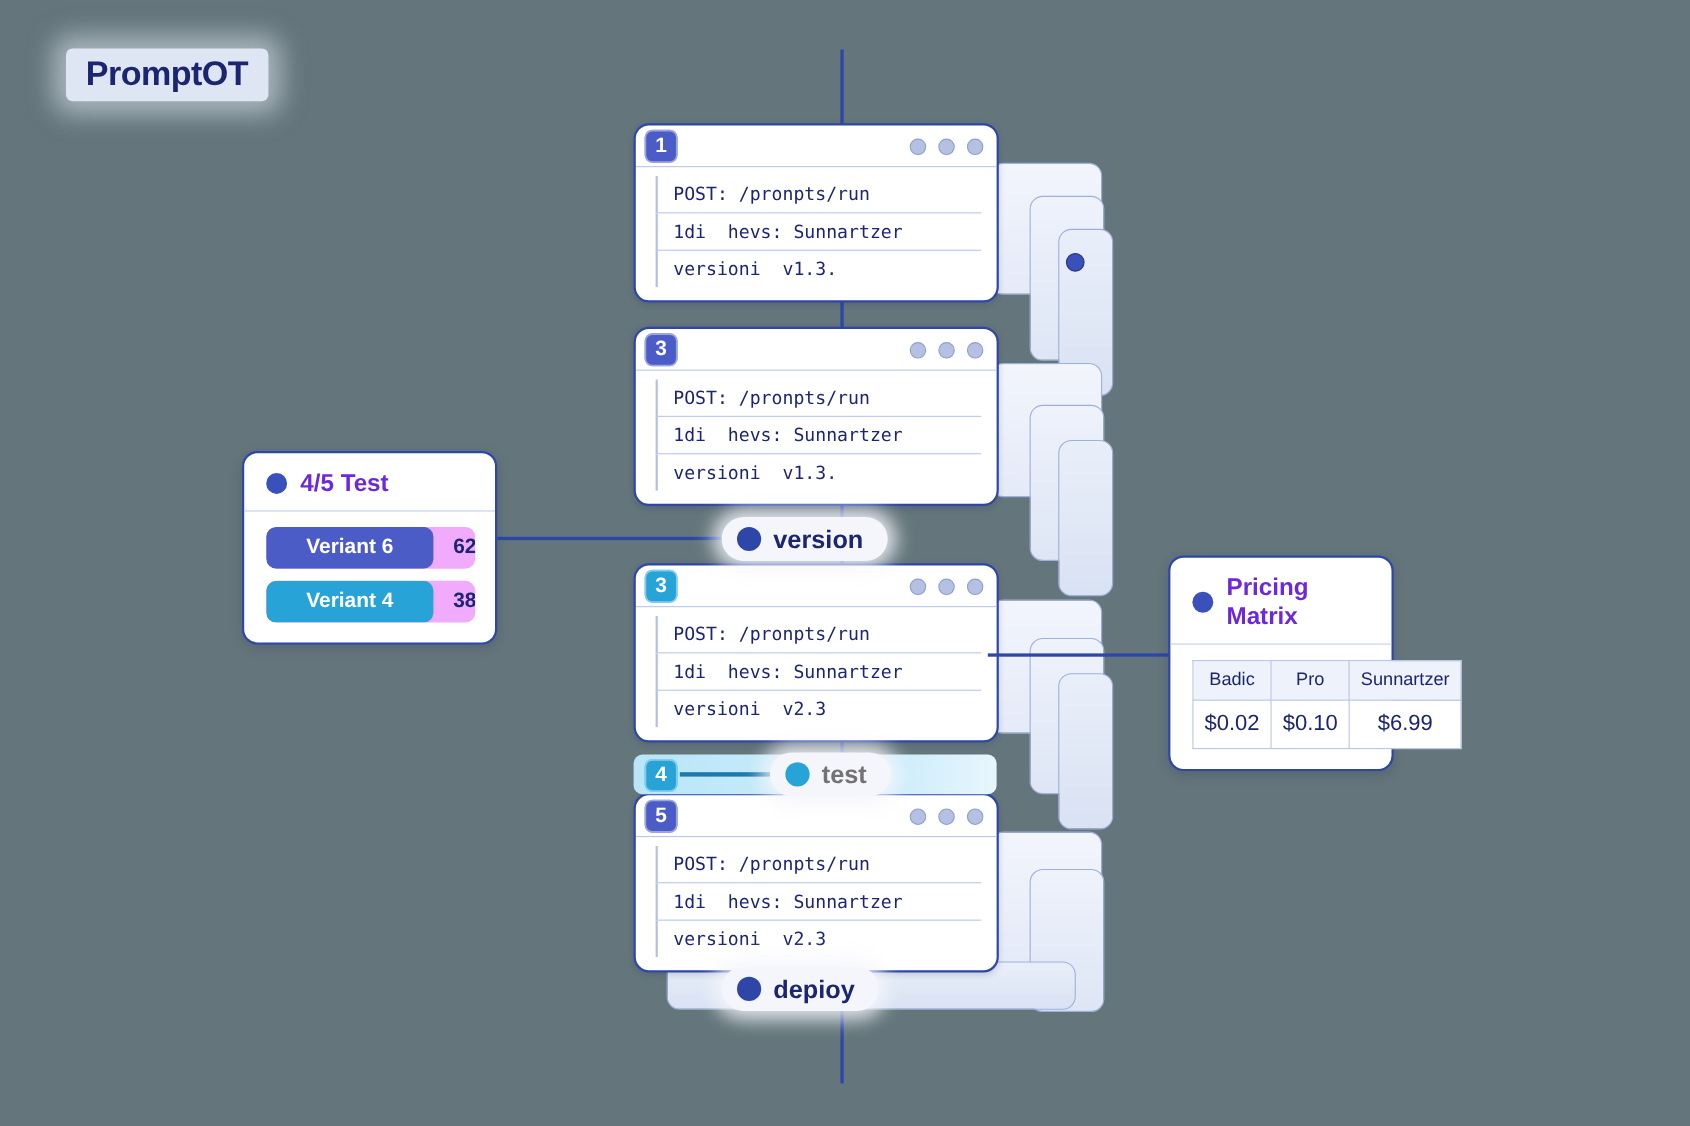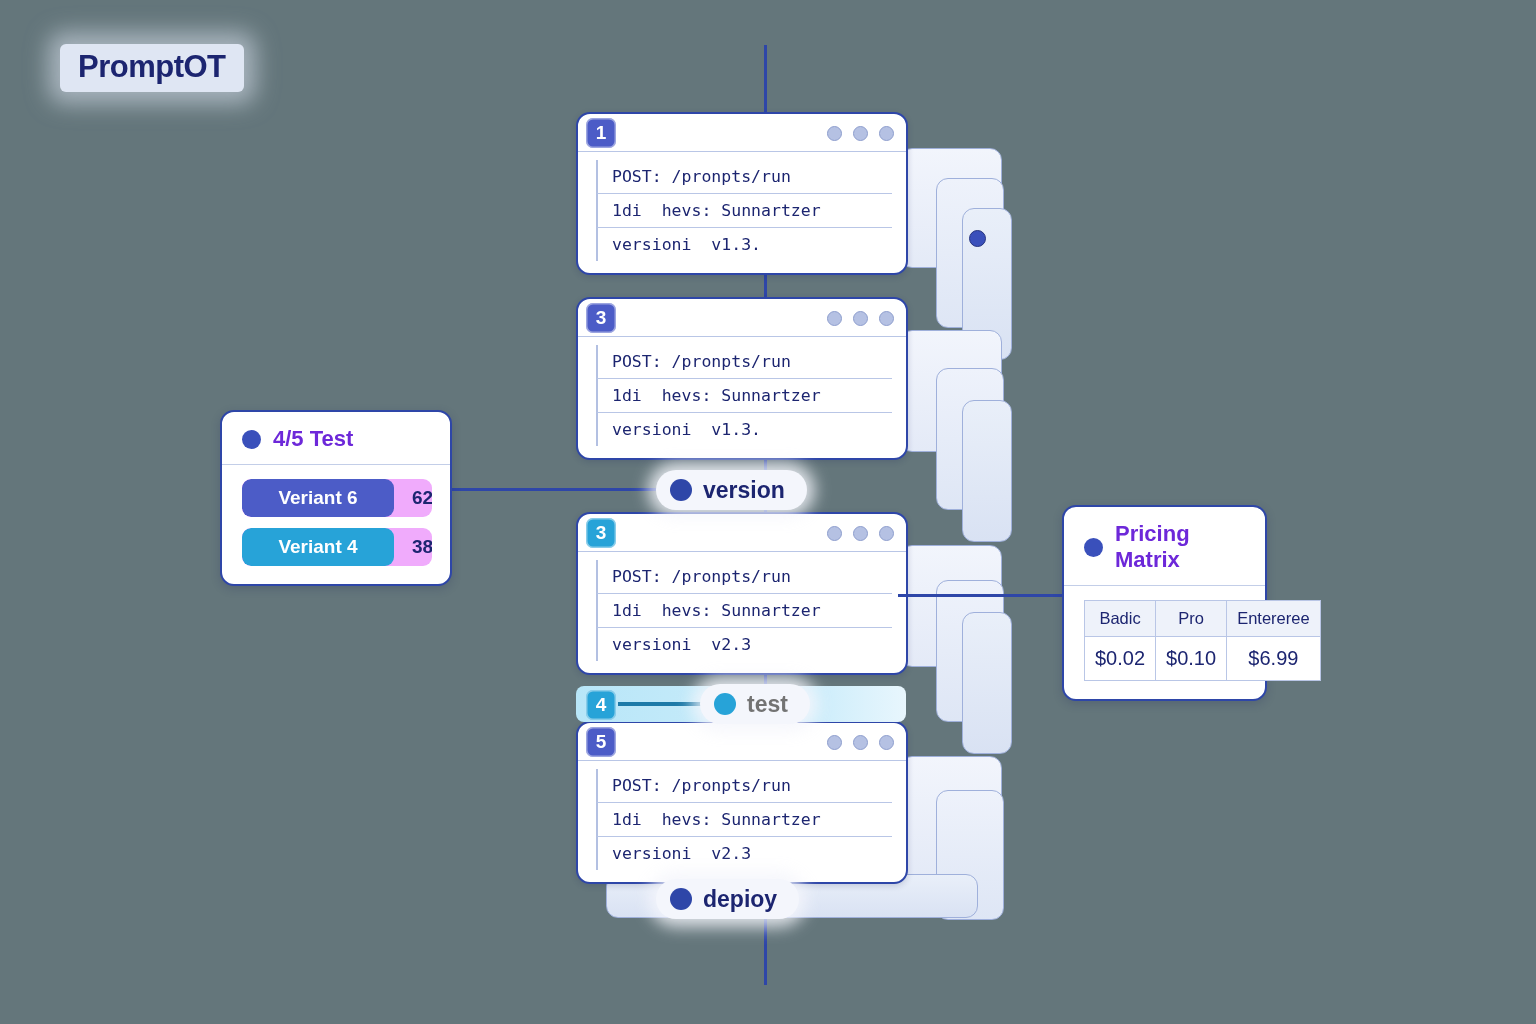--- a/index.html
+++ b/index.html
@@ -373,21 +373,21 @@
     <div class="panel-head">
       <span class="hdot"></span>
       <span>Pricing Matrix</span>
     </div>
     <div class="panel-body">
       <table class="price">
         <tbody>
             <tr>
           <th>Badic</th>
           <th>Pro</th>
-          <th>Entereree</th>
+          <th>Sunnartzer</th>
         </tr>
         <tr>
           <td>$0.02</td>
           <td>$0.10</td>
           <td>$6.99</td>
         </tr>
       </tbody>
         </table>
     </div>
   </div>

